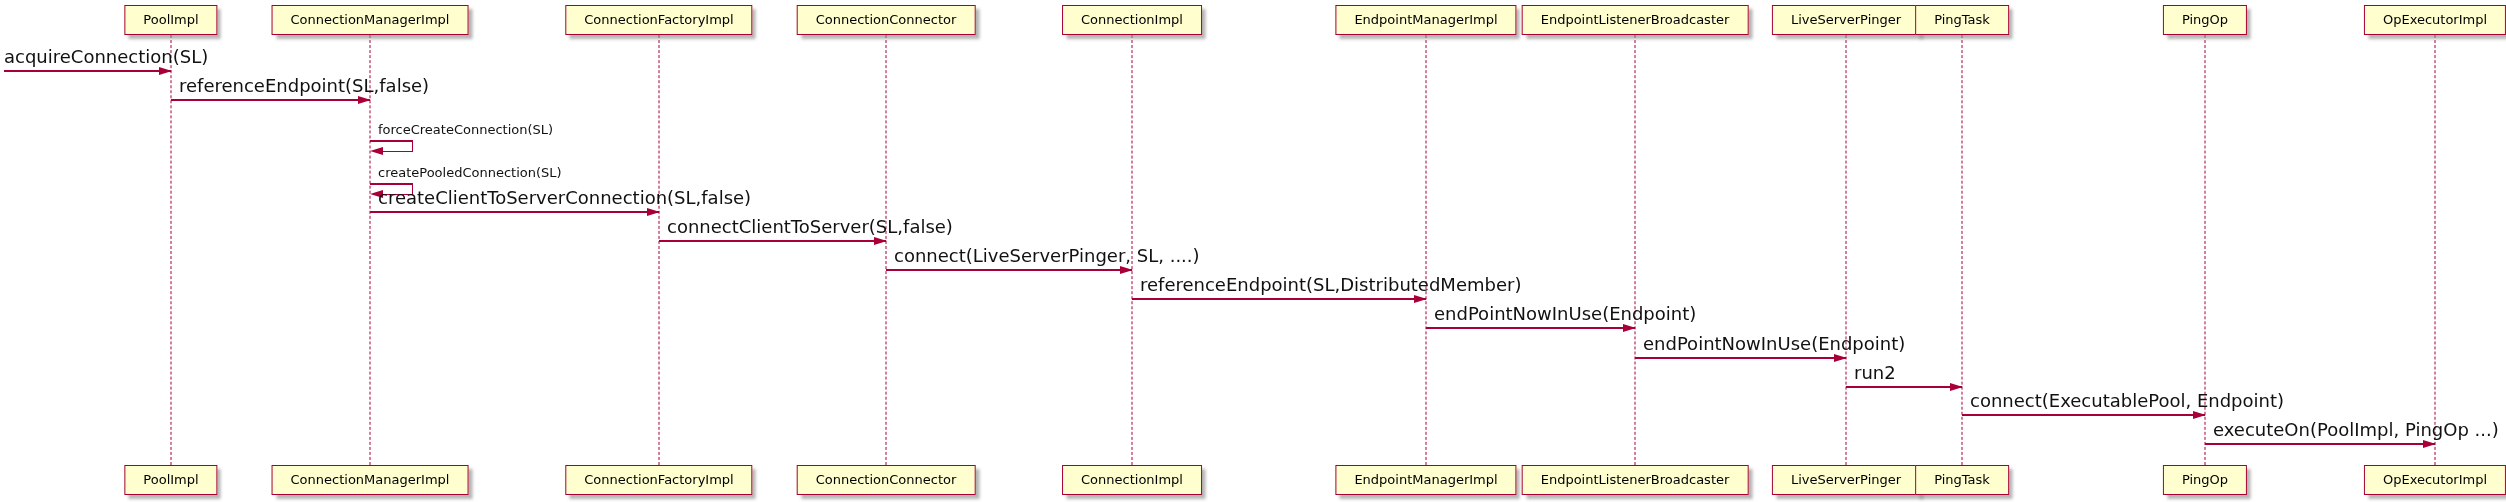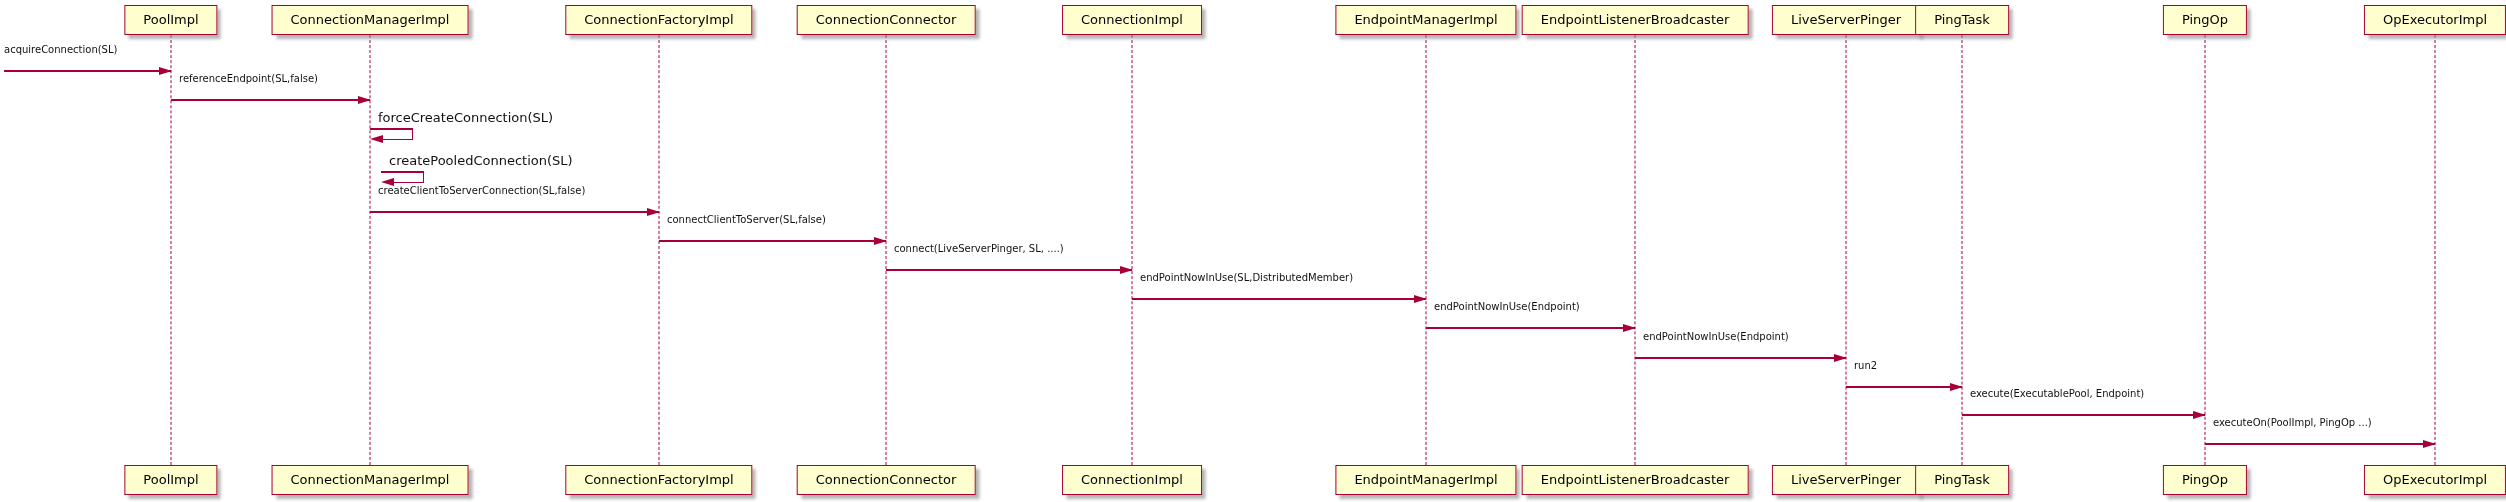--- a/index.html
+++ b/index.html
@@ -35,26 +35,26 @@
   
   .msg{position:absolute;height:0;}
   .mline{position:absolute;left:0;right:0;top:-0.75px;height:1.5px;background:#A80036;}
   .mhead{
     position:absolute;right:-1px;top:-4.2px;width:0;height:0;
     border-left:13px solid #A80036;
     border-top:4.5px solid transparent;
     border-bottom:4.5px solid transparent;
   }
   .mlabel{
-    position:absolute;left:8px;bottom:16px;
-    font-size:10px;color:#111111;white-space:nowrap;
+    position:absolute;left:8px;bottom:4px;
+    font-size:18px;color:#111111;white-space:nowrap;
   }
   .mlabel.at-origin{left:0;}
   
-  .selfmsg{position:absolute;width:44px;height:12px;}
+  .selfmsg{position:absolute;width:44px;height:12px;margin-top:12px;}
   .s-top{position:absolute;left:0;top:0;width:43px;height:1.5px;background:#A80036;}
   .s-right{position:absolute;left:41.5px;top:0;width:1.5px;height:12px;background:#A80036;}
   .s-bottom{position:absolute;left:12px;top:10.5px;width:30px;height:1.5px;background:#A80036;}
   .s-head{
     position:absolute;left:0;top:6.7px;width:0;height:0;
     border-right:13px solid #A80036;
     border-top:4.5px solid transparent;
     border-bottom:4.5px solid transparent;
   }
   .s-label{
@@ -116,21 +116,21 @@
   </div>
 
   <div class="selfmsg" style="left:370px;top:128px;">
     <span class="s-label">forceCreateConnection(SL)</span>
     <span class="s-top"></span>
     <span class="s-right"></span>
     <span class="s-bottom"></span>
     <span class="s-head"></span>
   </div>
 
-  <div class="selfmsg" style="left:381px;top:171px;">
+  <div class="selfmsg" style="left:370px;top:171px;">
     <span class="s-label">createPooledConnection(SL)</span>
     <span class="s-top"></span>
     <span class="s-right"></span>
     <span class="s-bottom"></span>
     <span class="s-head"></span>
   </div>
 
   <div class="msg" style="left:370px;top:212px;width:289px;">
     <span class="mlabel">createClientToServerConnection(SL,false)</span>
     <span class="mline"></span>
@@ -143,21 +143,21 @@
     <span class="mhead"></span>
   </div>
 
   <div class="msg" style="left:886px;top:270px;width:246px;">
     <span class="mlabel">connect(LiveServerPinger, SL, ....)</span>
     <span class="mline"></span>
     <span class="mhead"></span>
   </div>
 
   <div class="msg" style="left:1132px;top:299px;width:294px;">
-    <span class="mlabel">endPointNowInUse(SL,DistributedMember)</span>
+    <span class="mlabel">referenceEndpoint(SL,DistributedMember)</span>
     <span class="mline"></span>
     <span class="mhead"></span>
   </div>
 
   <div class="msg" style="left:1426px;top:328px;width:209px;">
     <span class="mlabel">endPointNowInUse(Endpoint)</span>
     <span class="mline"></span>
     <span class="mhead"></span>
   </div>
 
@@ -167,21 +167,21 @@
     <span class="mhead"></span>
   </div>
 
   <div class="msg" style="left:1846px;top:387px;width:116px;">
     <span class="mlabel">run2</span>
     <span class="mline"></span>
     <span class="mhead"></span>
   </div>
 
   <div class="msg" style="left:1962px;top:415px;width:243px;">
-    <span class="mlabel">execute(ExecutablePool, Endpoint)</span>
+    <span class="mlabel">connect(ExecutablePool, Endpoint)</span>
     <span class="mline"></span>
     <span class="mhead"></span>
   </div>
 
   <div class="msg" style="left:2205px;top:444px;width:230px;">
     <span class="mlabel">executeOn(PoolImpl, PingOp ...)</span>
     <span class="mline"></span>
     <span class="mhead"></span>
   </div>
 

